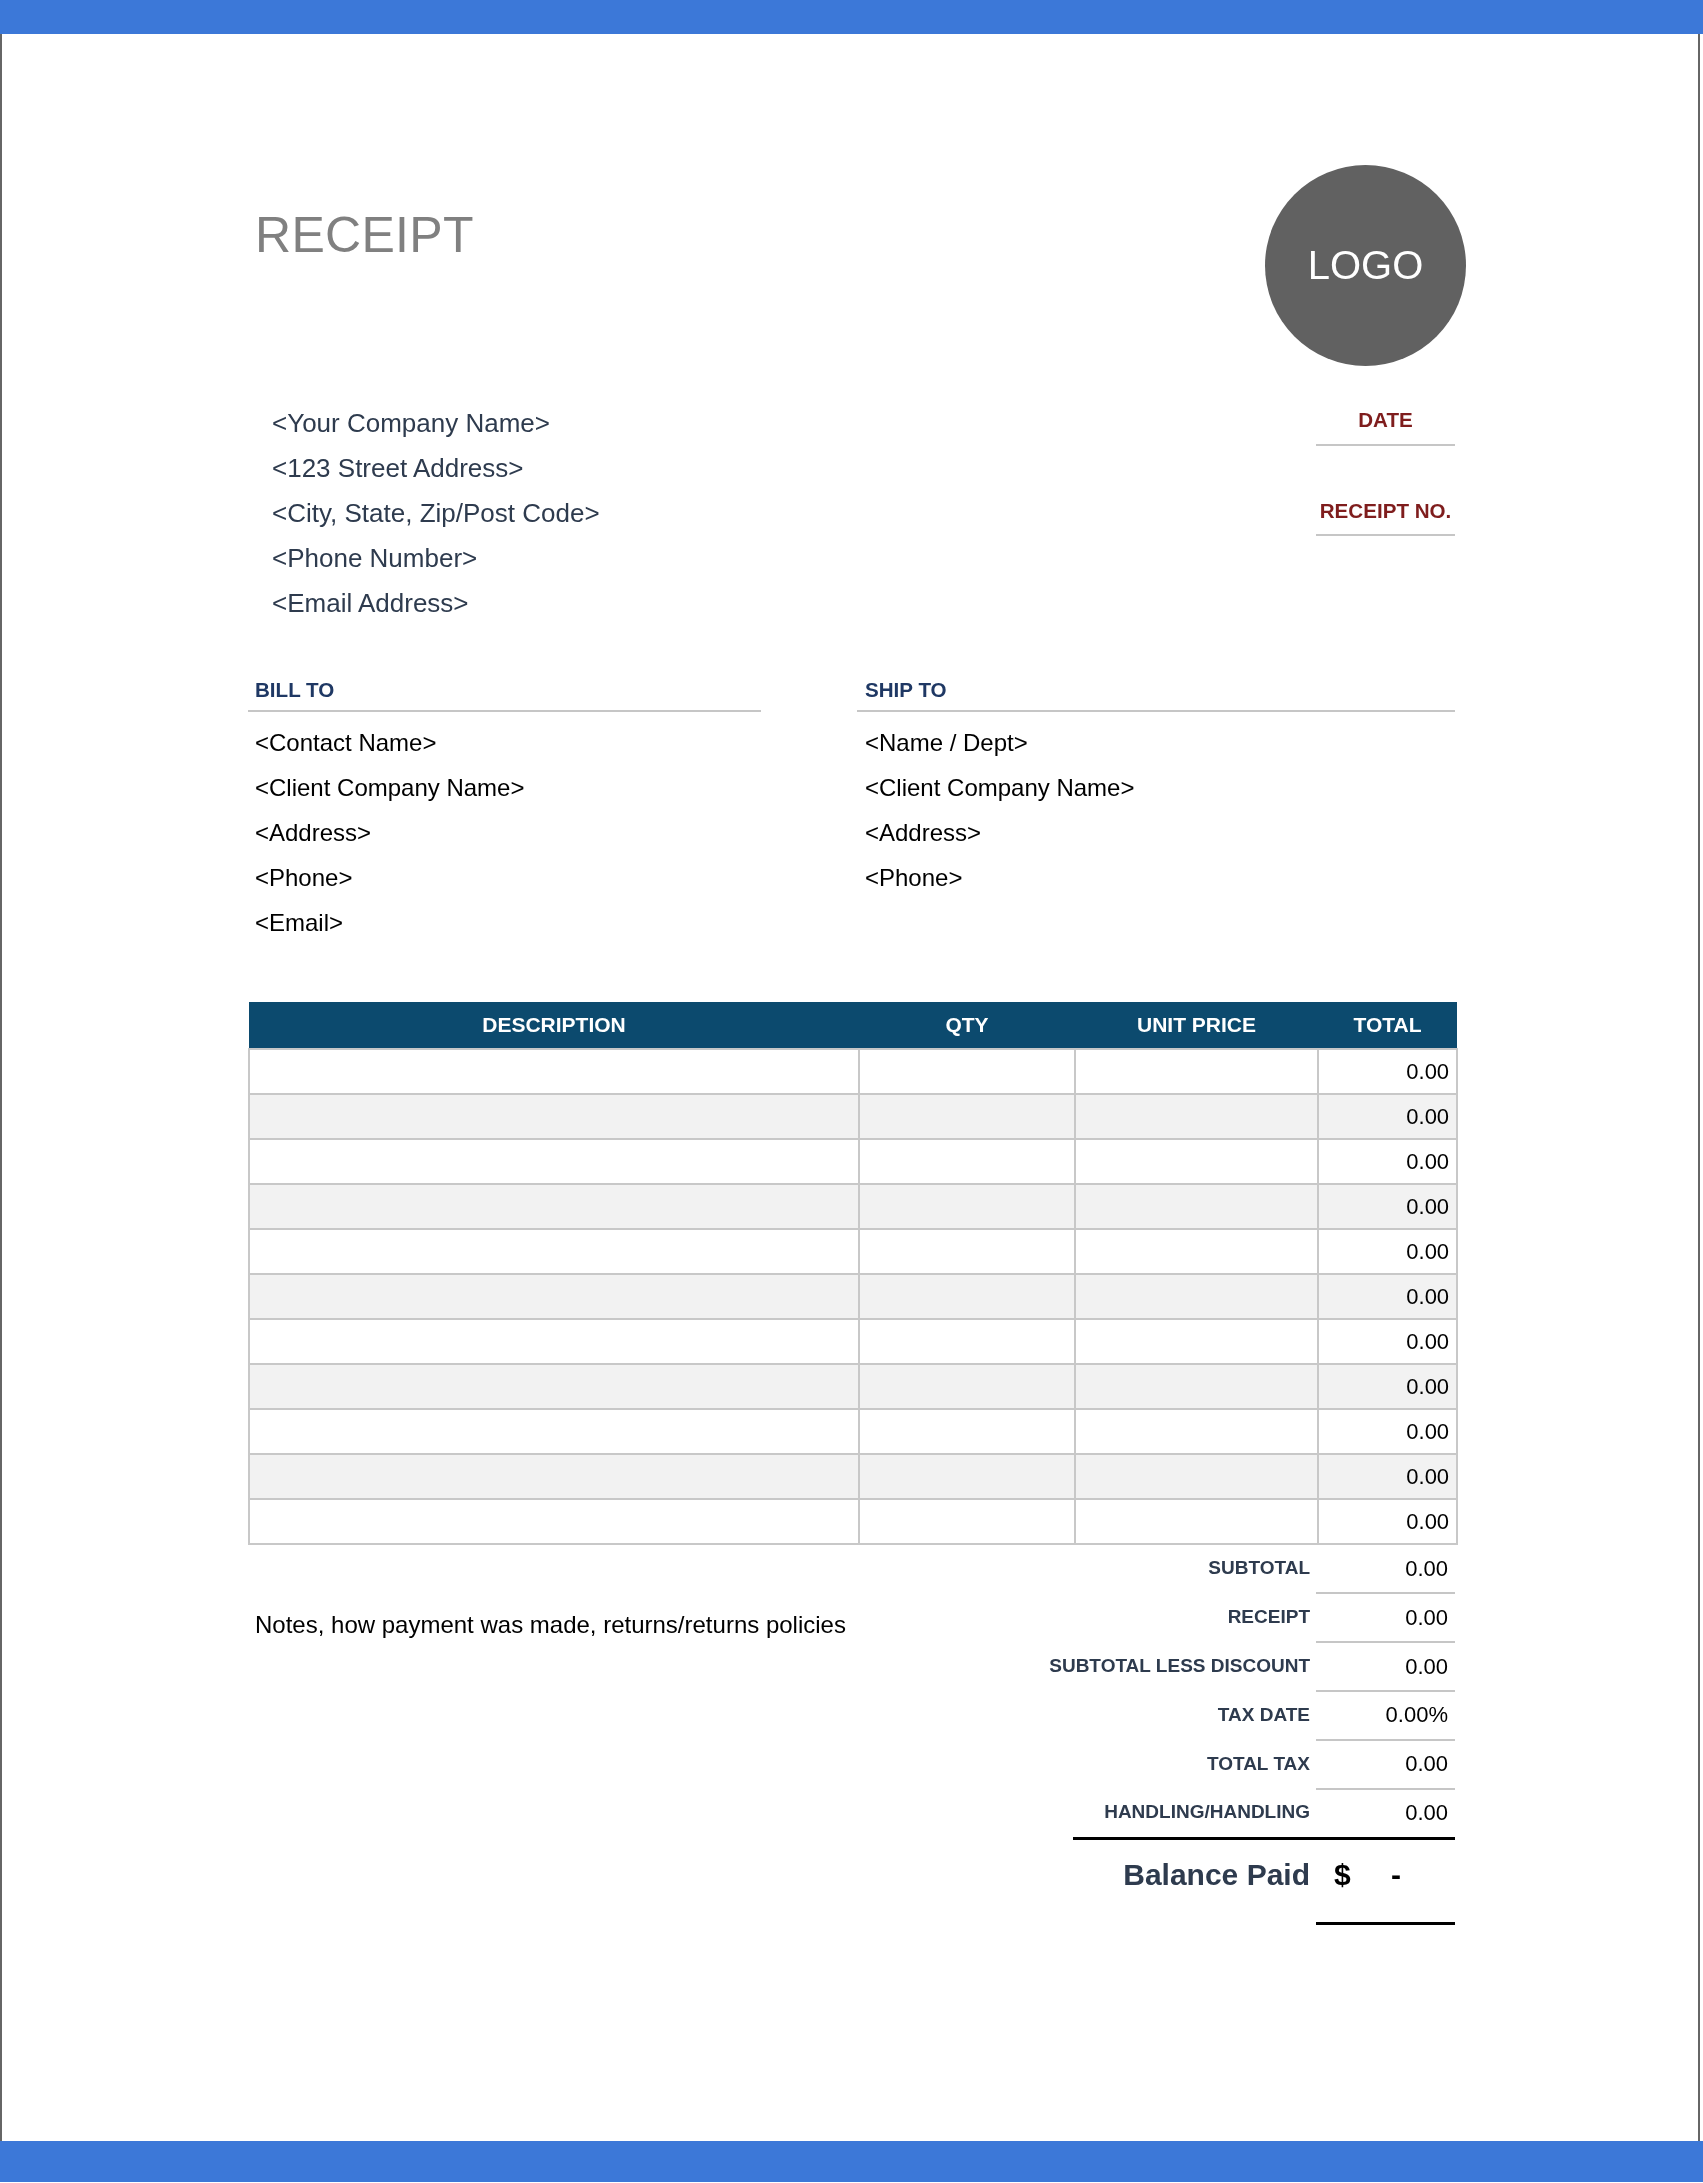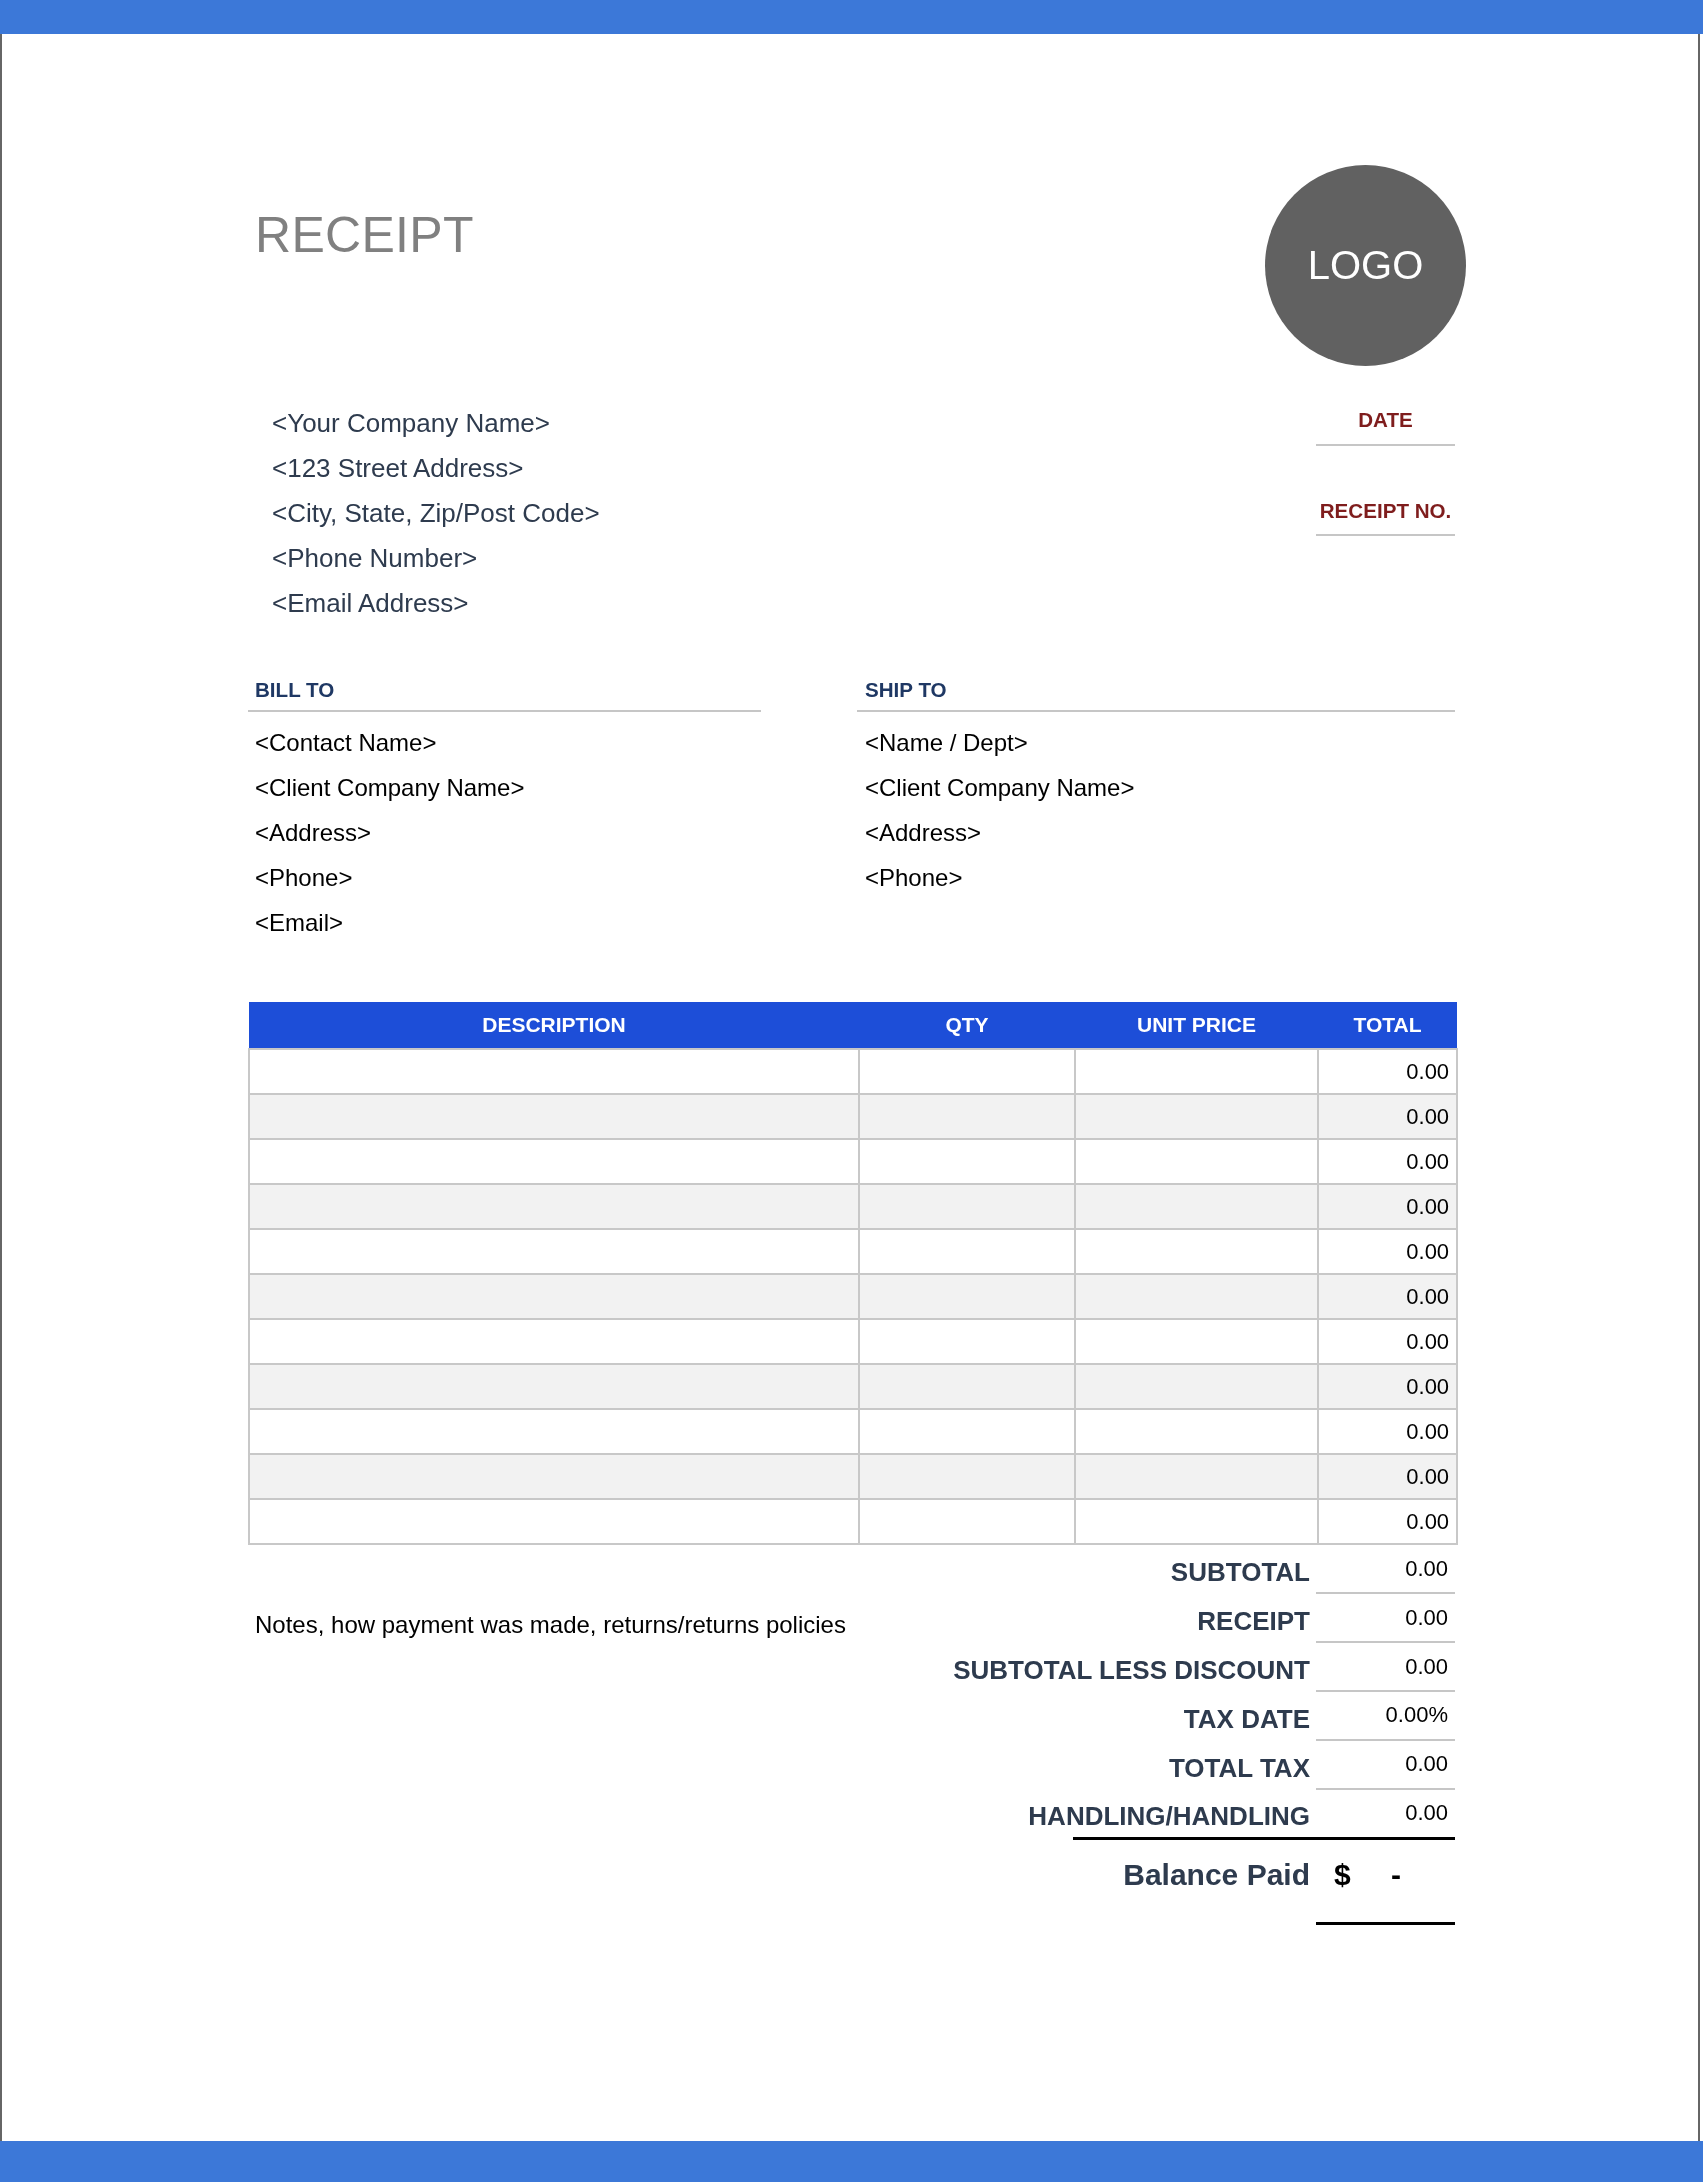--- a/index.html
+++ b/index.html
@@ -15,21 +15,21 @@
   .meta-line { position: absolute; left: 1316px; width: 139px; height: 2.1px; background: #c6c6c6; }
   .section-head { position: absolute; font-size: 20.6px; font-weight: bold; color: #1f3864; }
   .section-line { position: absolute; height: 2.1px; background: #c6c6c6; }
   .addr { position: absolute; }
   .addr div { font-size: 24px; color: #000; height: 45px; line-height: 45px; }
   .items { position: absolute; left: 248px; top: 1002px; width: 1207px; border-collapse: collapse; table-layout: fixed; }
   .items th { height: 46px; color: #fff; font-size: 21px; font-weight: bold; text-align: center; padding: 0; }
   .items td { height: 43px; border: 2.1px solid #c8c8c8; padding: 0 6.9px; font-size: 22px; color: #000; text-align: right; }
   .items tr.alt td { background: #f2f2f2; }
   .notes { position: absolute; left: 255px; top: 1611px; font-size: 24px; color: #000; }
-  .sum-label { position: absolute; right: 393px; font-size: 26px; font-weight: bold; color: #2e3b4e; text-align: right; white-space: nowrap; }
+  .sum-label { position: absolute; right: 393px; font-size: 19px; font-weight: bold; color: #2e3b4e; text-align: right; white-space: nowrap; }
   .sum-val { position: absolute; left: 1316px; width: 132px; font-size: 22px; color: #000; text-align: right; }
   .sum-line { position: absolute; left: 1316px; width: 139px; height: 2.1px; background: #c6c6c6; }
   .black-line { position: absolute; height: 2.7px; background: #000; }
   .bal-label { position: absolute; right: 393px; top: 1858px; font-size: 30px; font-weight: bold; color: #2e3b4e; }
   .bal-cur { position: absolute; left: 1334px; top: 1858px; font-size: 30px; font-weight: bold; color: #000; }
   .bal-val { position: absolute; left: 1391px; top: 1858px; font-size: 30px; font-weight: bold; color: #000; }
 </style>
 </head>
 <body>
 
@@ -75,21 +75,21 @@
 </div>
 
 <table class="items">
   <colgroup>
       <col style="width:610px">
       <col style="width:216px">
       <col style="width:243px">
       <col style="width:139px">
     </colgroup>
   <thead>
-    <tr style="background:#1d4ed8">
+    <tr style="background:#0c4a6e">
       <th>DESCRIPTION</th>
       <th>QTY</th>
       <th>UNIT PRICE</th>
       <th>TOTAL</th>
     </tr>
   </thead>
   <tbody>
     <tr>
         <td></td>
         <td></td>

